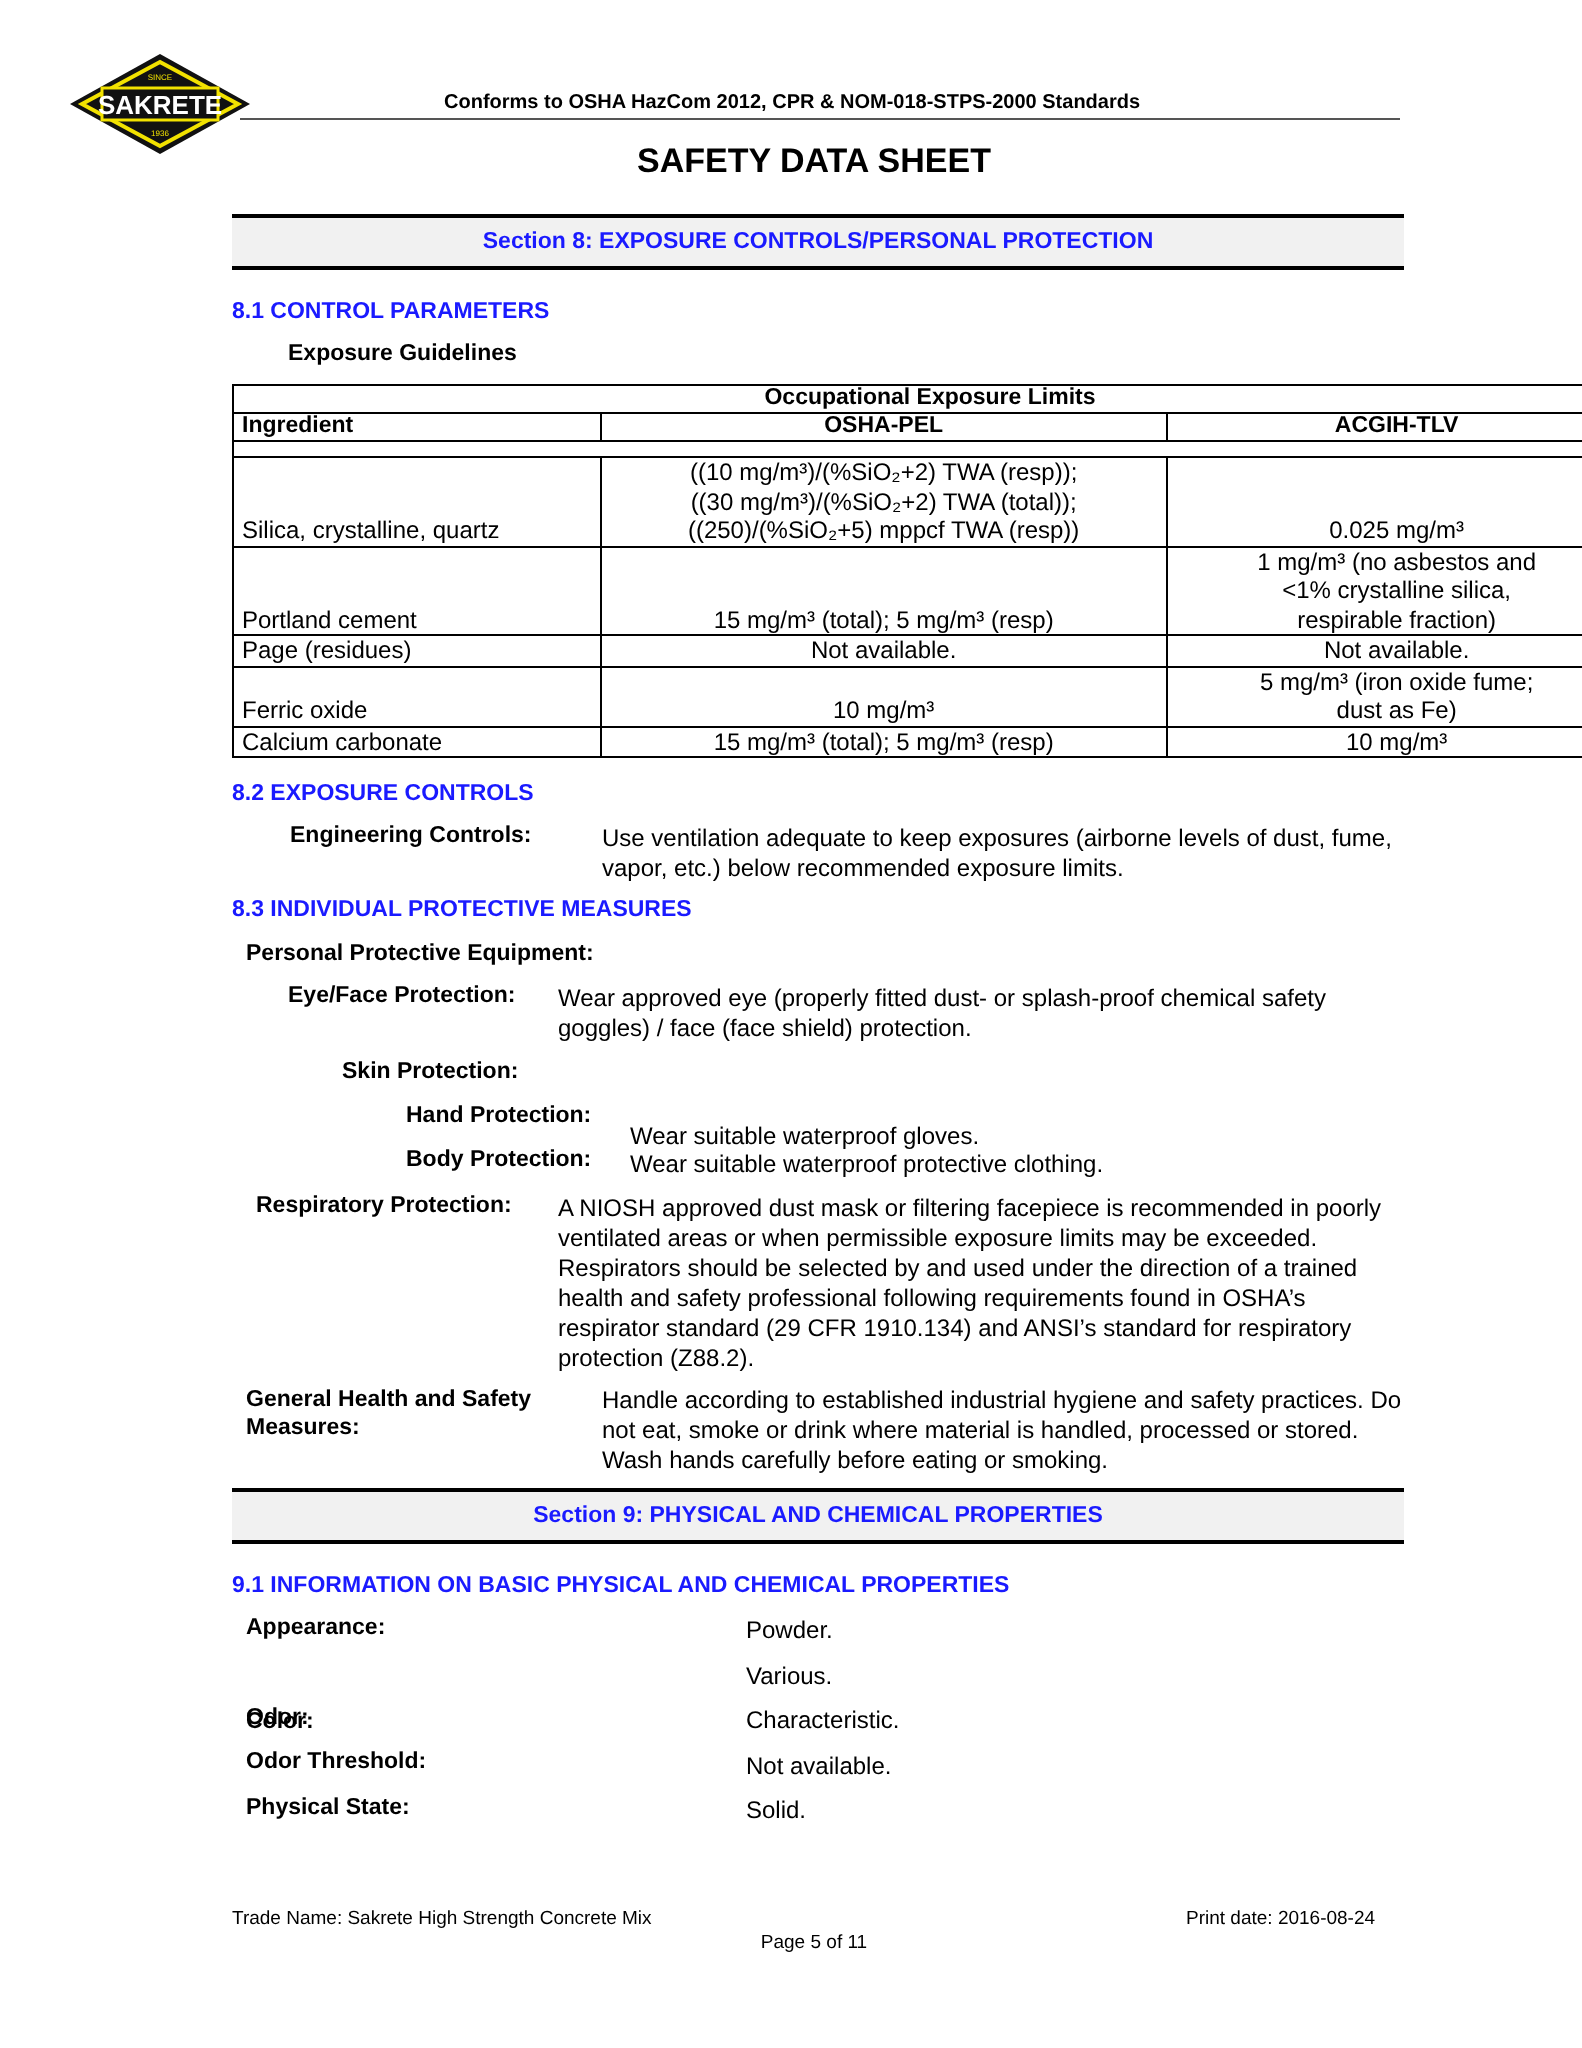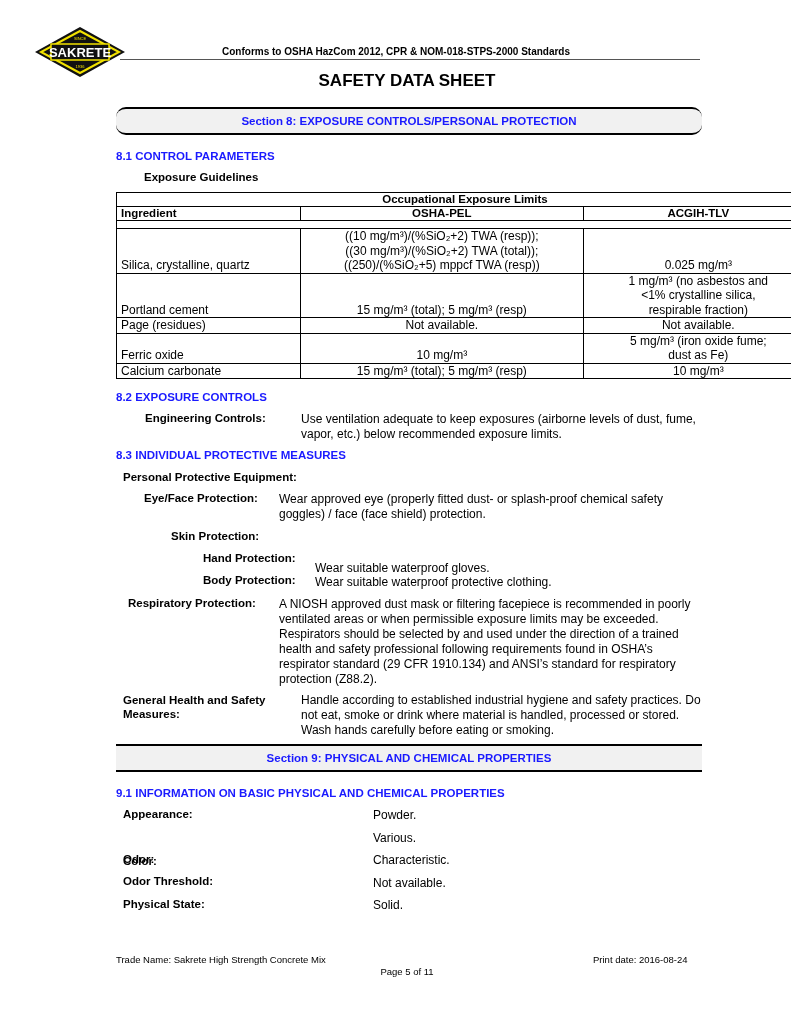--- a/index.html
+++ b/index.html
@@ -29,21 +29,21 @@
     <rect x="17" y="18" width="58" height="16" fill="#111" stroke="#f2e200" stroke-width="1.5"></rect>
     <text x="46" y="31" text-anchor="middle" font-family="Liberation Sans, sans-serif" font-size="13" font-weight="bold" fill="#fff">SAKRETE</text>
     <text x="46" y="14" text-anchor="middle" font-family="Liberation Sans, sans-serif" font-size="4" fill="#f2e200">SINCE</text>
     <text x="46" y="42" text-anchor="middle" font-family="Liberation Sans, sans-serif" font-size="4" fill="#f2e200">1936</text>
   </svg>
 </div>
 <div class="abs header-line"></div>
 <div class="abs conforms">Conforms to OSHA HazCom 2012, CPR &amp; NOM-018-STPS-2000 Standards</div>
 <div class="abs doc-title">SAFETY DATA SHEET</div>
 
-<div class="abs section-bar" style="top:107px;border-radius:10px;">Section 8: EXPOSURE CONTROLS/PERSONAL PROTECTION</div>
+<div class="abs section-bar" style="top:107px;">Section 8: EXPOSURE CONTROLS/PERSONAL PROTECTION</div>
 
 <div class="abs blue-head" style="left:116px; top:150px;">8.1 CONTROL PARAMETERS</div>
 <div class="abs bold" style="left:116px; top:171px;padding-left:28px;">Exposure Guidelines</div>
 
 <table class="oel">
   <colgroup>
       <col style="width:155px">
       <col style="width:238px">
       <col style="width:194px">
     </colgroup>

